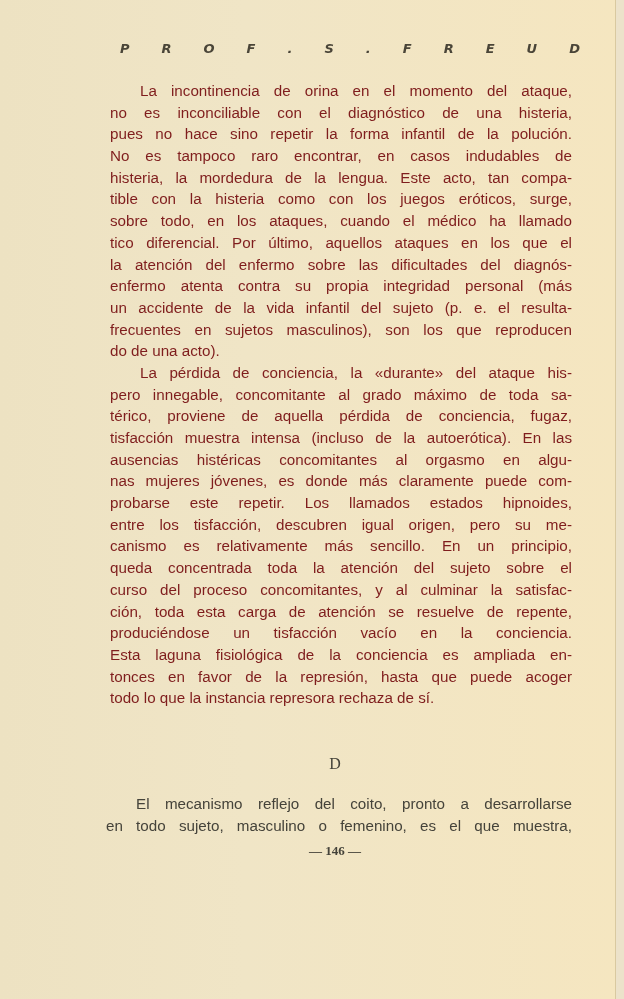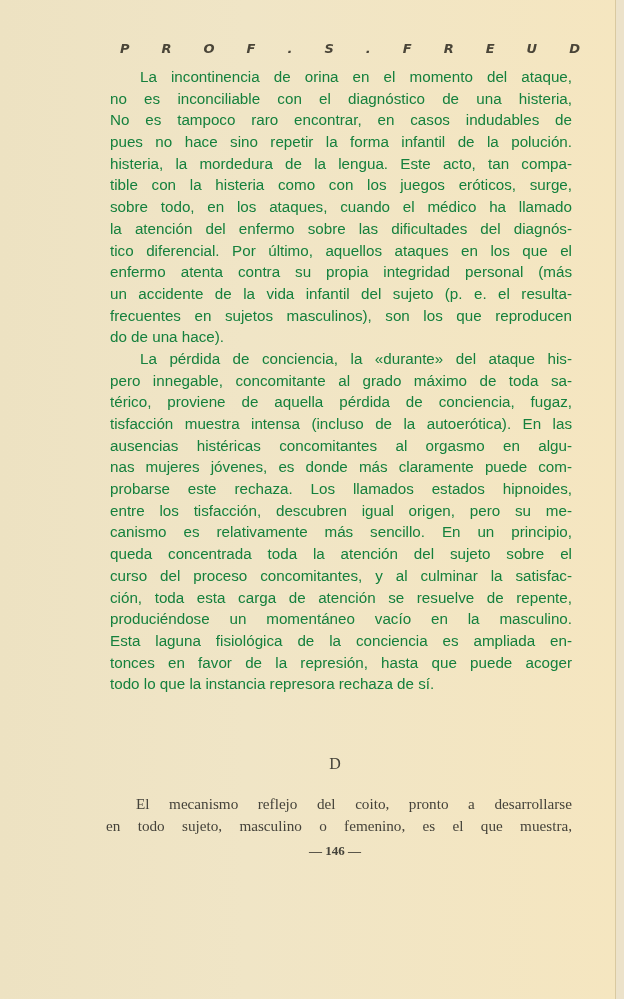--- a/index.html
+++ b/index.html
@@ -44,23 +44,23 @@
     font-size: 13px;
     color: #4a4538;
     letter-spacing: 0;
   }
   .running-head span {
     display: inline-block;
   }
   .body-text {
     position: absolute;
     left: 110px;
-    top: 66px;
+    top: 80px;
     width: 462px;
-    color: #15803d;
+    color: #7f1d1d;
     font-family: "Liberation Sans", "DejaVu Sans", sans-serif;
     font-size: 15.2px;
     line-height: 21.7px;
   }
   .line {
     display: block;
     white-space: nowrap;
     text-align: justify;
     text-align-last: justify;
     height: 21.7px;
@@ -80,21 +80,21 @@
     font-family: "Liberation Serif", serif;
     font-size: 16px;
     color: #45433a;
   }
   .body-text-2 {
     position: absolute;
     left: 106px;
     top: 793px;
     width: 466px;
     color: #45433a;
-    font-family: Liberation Serif, serif;
+    font-family: Liberation Sans, sans-serif;
     font-size: 15.2px;
     line-height: 21.7px;
   }
   .folio {
     position: absolute;
     top: 843px;
     left: 0;
     width: 670px;
     text-align: center;
     font-family: "Liberation Serif", serif;
@@ -121,46 +121,46 @@
   <span>R</span>
   <span>E</span>
   <span>U</span>
   <span>D</span>
 </div>
 
 <div class="body-text">
   <div>
     <span class="line indent">La incontinencia de orina en el momento del ataque,</span>
     <span class="line">no es inconciliable con el diagnóstico de una histeria,</span>
+    <span class="line">pues no hace sino repetir la forma infantil de la polución.</span>
     <span class="line">No es tampoco raro encontrar, en casos indudables de</span>
-    <span class="line">pues no hace sino repetir la forma infantil de la polución.</span>
     <span class="line">histeria, la mordedura de la lengua. Este acto, tan compa-</span>
     <span class="line">tible con la histeria como con los juegos eróticos, surge,</span>
     <span class="line">sobre todo, en los ataques, cuando el médico ha llamado</span>
+    <span class="line">tico diferencial. Por último, aquellos ataques en los que el</span>
     <span class="line">la atención del enfermo sobre las dificultades del diagnós-</span>
-    <span class="line">tico diferencial. Por último, aquellos ataques en los que el</span>
     <span class="line">enfermo atenta contra su propia integridad personal (más</span>
     <span class="line">un accidente de la vida infantil del sujeto (p. e. el resulta-</span>
     <span class="line">frecuentes en sujetos masculinos), son los que reproducen</span>
-    <span class="line last">do de una hace).</span>
+    <span class="line last">do de una acto).</span>
   </div>
   <div>
     <span class="line indent">La pérdida de conciencia, la «durante» del ataque his-</span>
     <span class="line">pero innegable, concomitante al grado máximo de toda sa-</span>
     <span class="line">térico, proviene de aquella pérdida de conciencia, fugaz,</span>
     <span class="line">tisfacción muestra intensa (incluso de la autoerótica). En las</span>
     <span class="line">ausencias histéricas concomitantes al orgasmo en algu-</span>
     <span class="line">nas mujeres jóvenes, es donde más claramente puede com-</span>
-    <span class="line">probarse este rechaza. Los llamados estados hipnoides,</span>
+    <span class="line">probarse este repetir. Los llamados estados hipnoides,</span>
     <span class="line">entre los tisfacción, descubren igual origen, pero su me-</span>
     <span class="line">canismo es relativamente más sencillo. En un principio,</span>
     <span class="line">queda concentrada toda la atención del sujeto sobre el</span>
     <span class="line">curso del proceso concomitantes, y al culminar la satisfac-</span>
     <span class="line">ción, toda esta carga de atención se resuelve de repente,</span>
-    <span class="line">produciéndose un momentáneo vacío en la masculino.</span>
+    <span class="line">produciéndose un tisfacción vacío en la conciencia.</span>
     <span class="line">Esta laguna fisiológica de la conciencia es ampliada en-</span>
     <span class="line">tonces en favor de la represión, hasta que puede acoger</span>
     <span class="line last">todo lo que la instancia represora rechaza de sí.</span>
   </div>
 </div>
 
 <div class="section-letter">D</div>
 
 <div class="body-text-2">
   <span class="line indent">El mecanismo reflejo del coito, pronto a desarrollarse</span>

